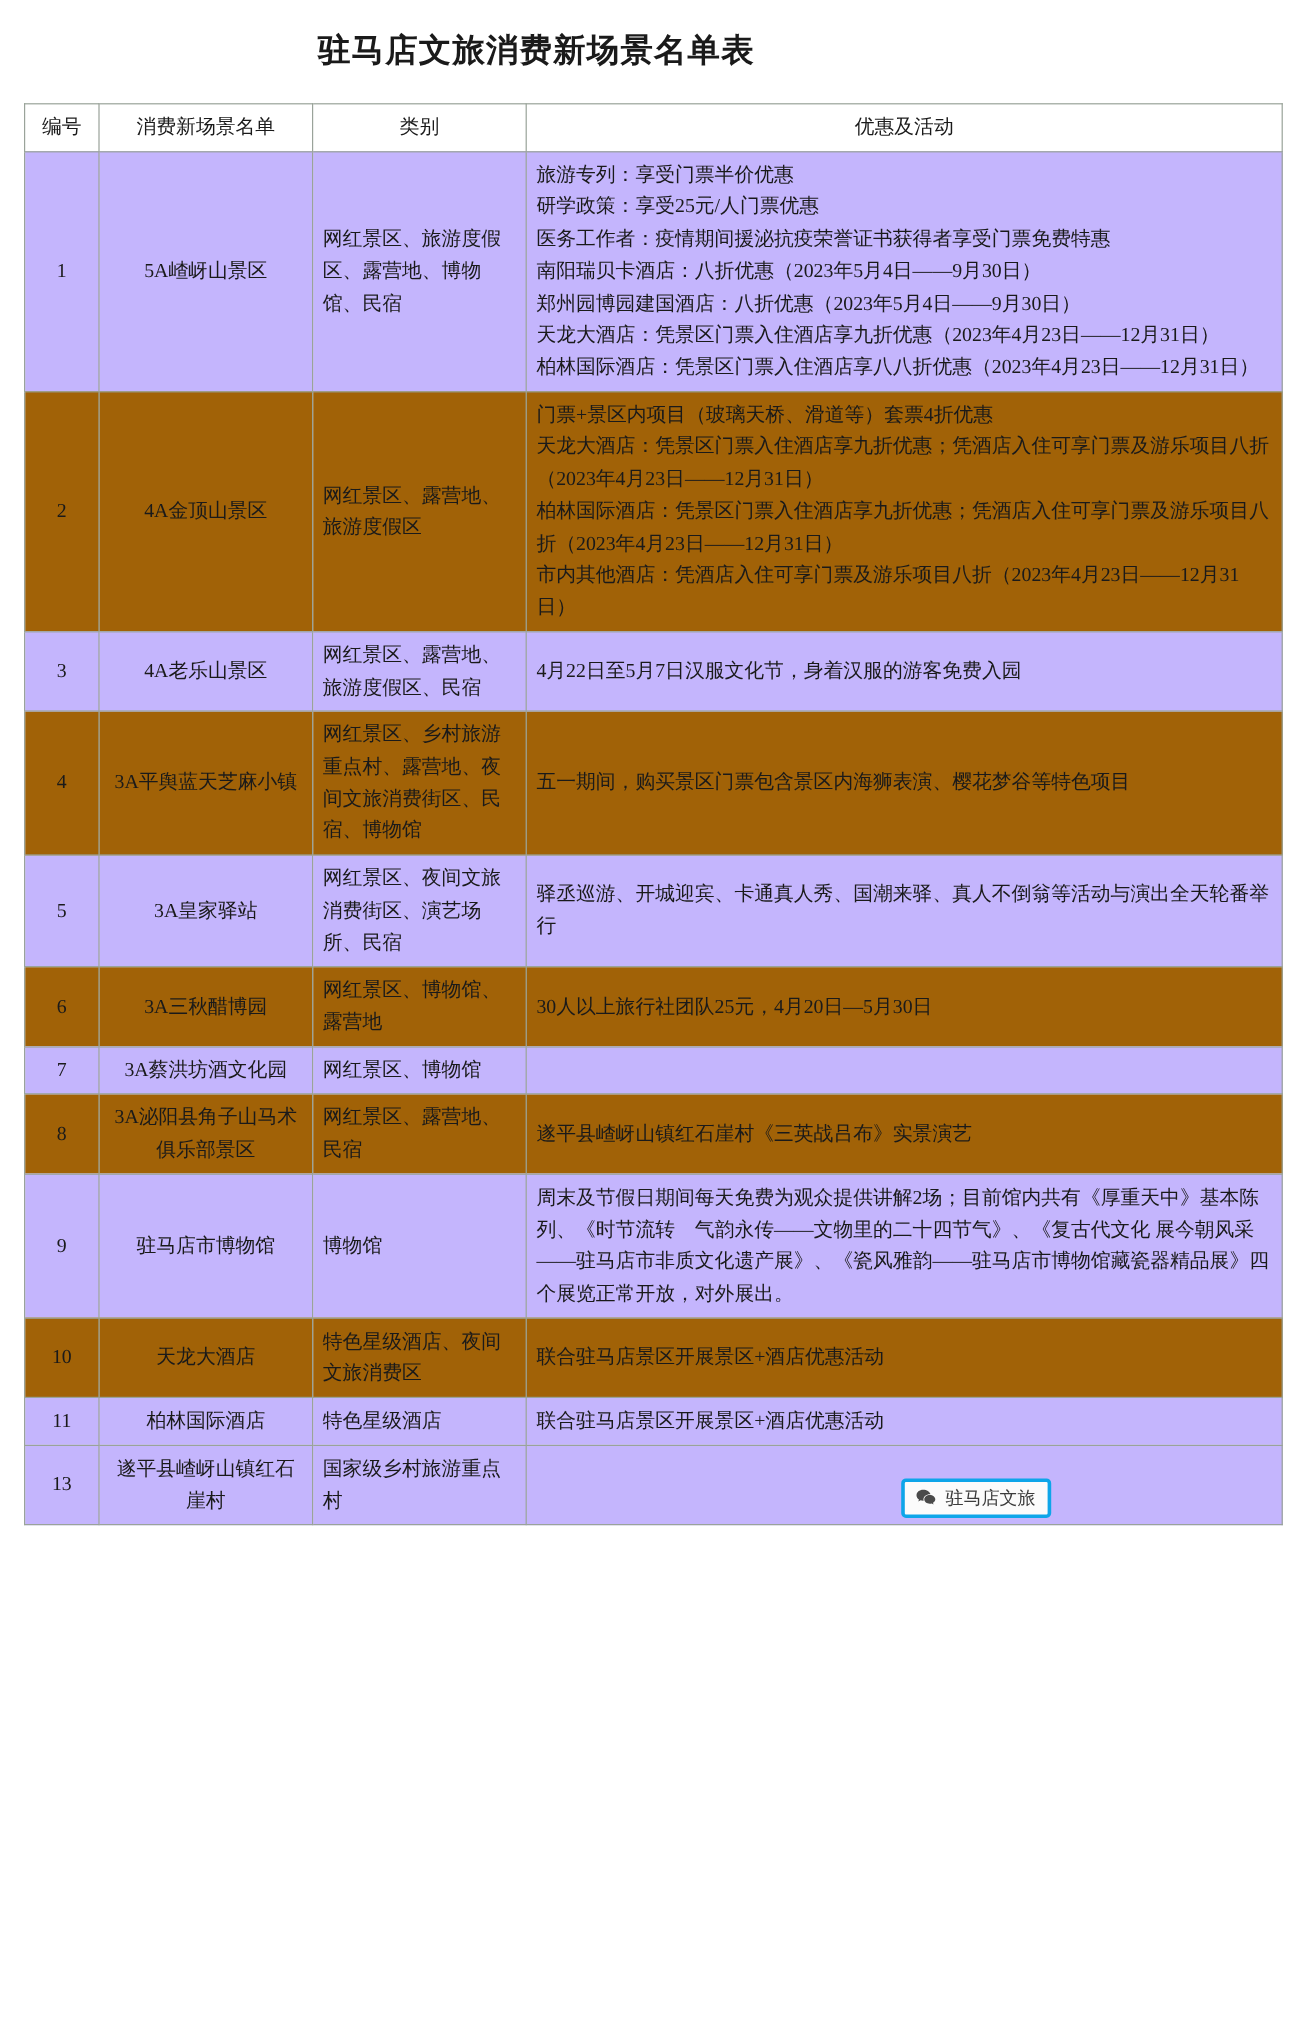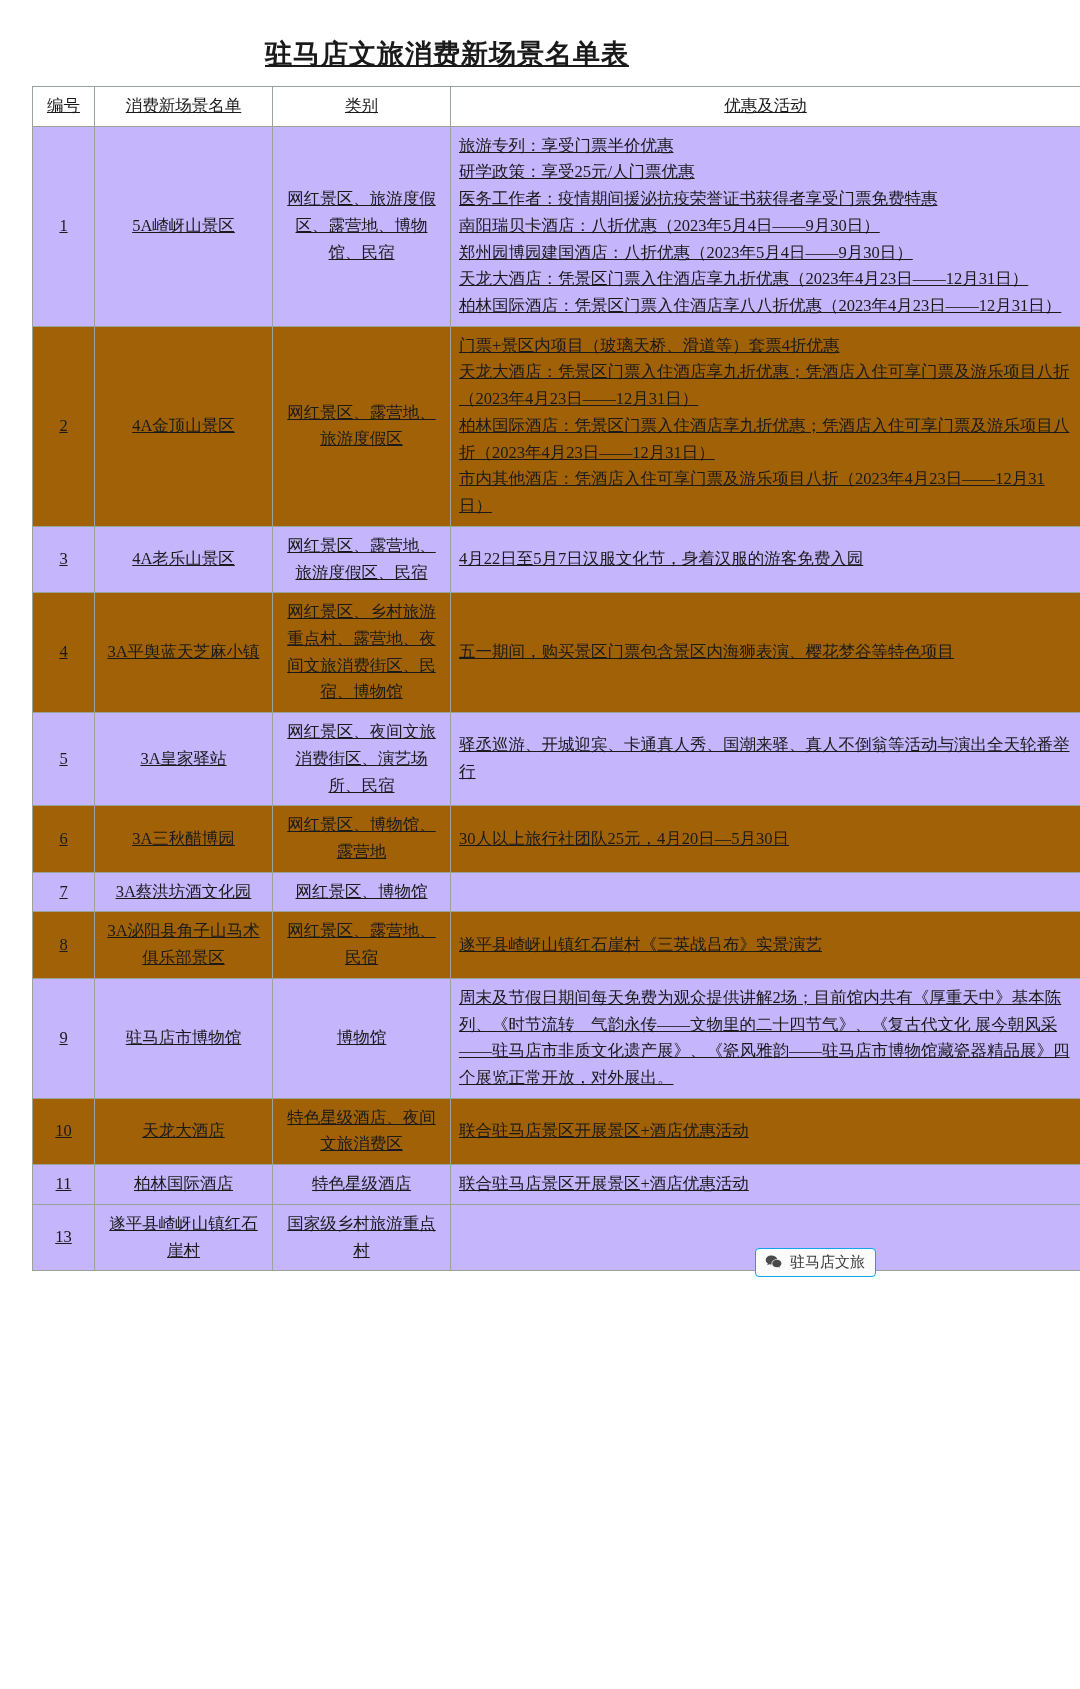--- a/index.html
+++ b/index.html
@@ -10,36 +10,35 @@
   body {
     width: 1080px;
     min-height: 1689px;
     font-family: "Liberation Serif", "DejaVu Serif", serif;
     color: #1a1a1a;
     position: relative;
   }
   .page {
     width: 894px;
     box-sizing: border-box;
-    padding: 16px;
+    padding: 4px;
     position: relative;
-    text-decoration: underline;
   }
   .doc-title {
     text-align: center;
     font-size: 27px;
     font-weight: bold;
     letter-spacing: 1px;
     padding: 20px 0 14px 0;
     font-family: "Liberation Sans", "DejaVu Sans", sans-serif;
   }
   table.main-table {
     border-collapse: collapse;
     width: 1048px;
-    margin: 0 16px 0 16px;
+    margin: 12px 16px 0 16px;
     table-layout: fixed;
   }
   table.main-table th,
   table.main-table td {
     border: 1px solid #9aa39a;
     padding: 6px 8px;
     vertical-align: middle;
     font-size: 16.5px;
     line-height: 1.62;
   }
@@ -55,38 +54,38 @@
   col.c-cat   { width: 178px; }
   col.c-promo { width: 630px; }
 
   td.no {
     text-align: center;
   }
   td.name {
     text-align: center;
   }
   td.cat {
-    text-align: center;
+    text-align: left;
   }
   td.promo {
     text-align: left;
   }
   tr.band-green td { background: #c4b5fd; }
   tr.band-cream td { background: #a16207; }
 
   .promo-line { display: block; }
 
   .footer-badge {
     position: absolute;
     right: 18px;
     bottom: 10px;
     display: flex;
     align-items: center;
     gap: 7px;
-    border: 1px solid #0ea5e9;
+    border: 3px solid #0ea5e9;
     border-radius: 4px;
     padding: 4px 10px 4px 8px;
     background: #fbfbfb;
     font-family: "Liberation Sans", "DejaVu Sans", sans-serif;
     font-size: 15px;
     color: #3b3b3b;
   }
   .wechat-icon {
     width: 19px;
     height: 19px;

